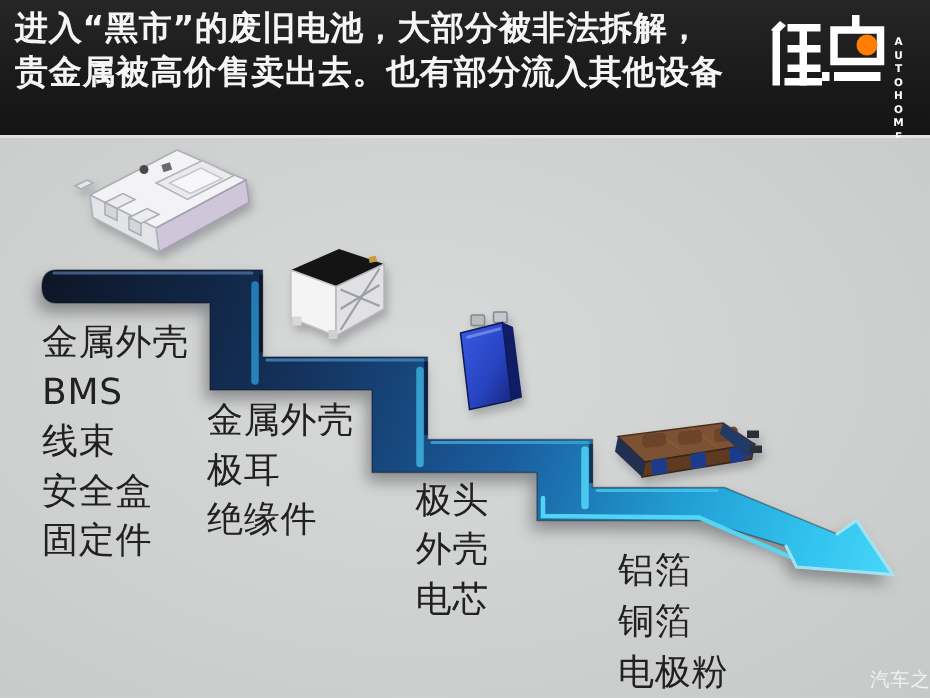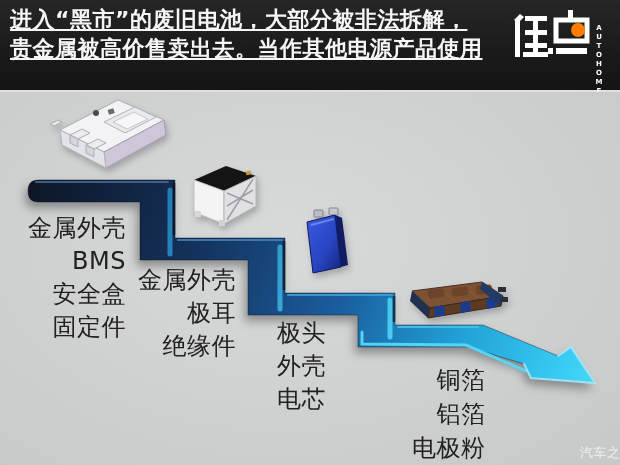--- a/index.html
+++ b/index.html
@@ -14,58 +14,58 @@
   }
   
   .header{
     position:absolute;left:0;top:0;width:620px;height:92px;
     background:linear-gradient(180deg,#262626 0%,#1a1a1a 60%,#141414 100%);
     border-bottom:2px solid #dfe0e0;
     box-sizing:border-box;
   }
   .header .line{
     position:absolute;left:10px;width:500px;height:29px;line-height:29px;
-    color:#f5f5f5;font-size:22px;font-weight:bold;letter-spacing:.5px;white-space:nowrap;text-decoration:underline;
+    color:#f5f5f5;font-size:22px;font-weight:bold;letter-spacing:.5px;white-space:nowrap;
   }
   .header .l1{top:5px}.header .l2{top:34px}.header .l3{top:63px}
   
   .logo{position:absolute;right:8px;top:10px;width:100px;height:66px;display:flex;align-items:flex-start;}
   .logo svg{display:block;}
   .logo .autohome{
     margin-left:3px;margin-top:14px;
     writing-mode:vertical-rl;text-orientation:upright;
     color:#ffffff;font-size:7px;font-weight:bold;letter-spacing:1px;line-height:8px;
     font-family:"DejaVu Sans","Liberation Sans",sans-serif;
   }
   
   .stairs-svg{position:absolute;left:0;top:0;width:620px;height:465px;}
   .figure{position:absolute;filter:drop-shadow(2px 4px 3px rgba(40,40,45,.28));}
   .fig-pack{left:42px;top:92px;width:130px;height:95px;}
   .fig-module{left:186px;top:160px;width:78px;height:70px;}
   .fig-cell{left:301px;top:207px;width:50px;height:68px;}
   .fig-electrode{left:398px;top:279px;width:110px;height:52px;}
-  .labels{position:absolute;color:#212121;font-size:24px;font-weight:normal;letter-spacing:.5px;text-align:right;}
+  .labels{position:absolute;color:#212121;font-size:24px;font-weight:normal;letter-spacing:.5px;}
   .labels .lbl{height:33px;line-height:33px;white-space:nowrap;}
   .col1{left:28px;top:212px;}
   .col2{left:138px;top:264px;}
   .col3{left:277px;top:317px;}
   .col4{left:412px;top:363px;}
   .col4 .lbl{height:34px;line-height:34px;}
   
   .watermark{
     position:absolute;left:564px;top:444px;
     color:rgba(255,255,255,.72);font-size:13px;letter-spacing:.5px;white-space:nowrap;margin-left:16px;
   }
 </style>
 </head>
 <body>
 
 <div class="header">
   <div class="line l1">进入“黑市”的废旧电池，大部分被非法拆解，</div>
-  <div class="line l2">贵金属被高价售卖出去。当作其他电源产品使用</div>
+  <div class="line l2">贵金属被高价售卖出去。也有部分流入其他设备</div>
 
   <div class="logo">
     <svg width="80" height="56" viewBox="0 0 80 56" aria-hidden="true">
 
       <g fill="#ffffff">
         <polygon points="2,10 8,4 12,7 6,13"></polygon>
         <rect x="3" y="11" width="5" height="36"></rect>
         <rect x="13" y="6" width="22" height="5"></rect>
         <rect x="13" y="20" width="22" height="5"></rect>
         <rect x="13" y="33" width="22" height="5"></rect>
@@ -192,35 +192,36 @@
   <polygon points="62,24 72,22 73,32 63,34" fill="#1b3c8c"></polygon>
   <polygon points="88,20 98,18 99,28 89,30" fill="#1b3c8c"></polygon>
   <polygon points="84,3 105,17 103,27 96,22 82,10" fill="#223a66"></polygon>
   <rect x="100" y="8" width="8" height="5" fill="#2b2f38"></rect>
   <rect x="102" y="18" width="8" height="5" fill="#2b2f38"></rect>
 </svg>
 
 <div class="labels col1">
   <div class="lbl">金属外壳</div>
   <div class="lbl">BMS</div>
+  <div class="lbl">线束</div>
   <div class="lbl">安全盒</div>
   <div class="lbl">固定件</div>
 </div>
 
 <div class="labels col2">
   <div class="lbl">金属外壳</div>
   <div class="lbl">极耳</div>
   <div class="lbl">绝缘件</div>
 </div>
 
 <div class="labels col3">
   <div class="lbl">极头</div>
   <div class="lbl">外壳</div>
   <div class="lbl">电芯</div>
 </div>
 
 <div class="labels col4">
+  <div class="lbl">铝箔</div>
   <div class="lbl">铜箔</div>
-  <div class="lbl">铝箔</div>
   <div class="lbl">电极粉</div>
 </div>
 
 <div class="watermark">汽车之家</div>
 
 </body></html>

